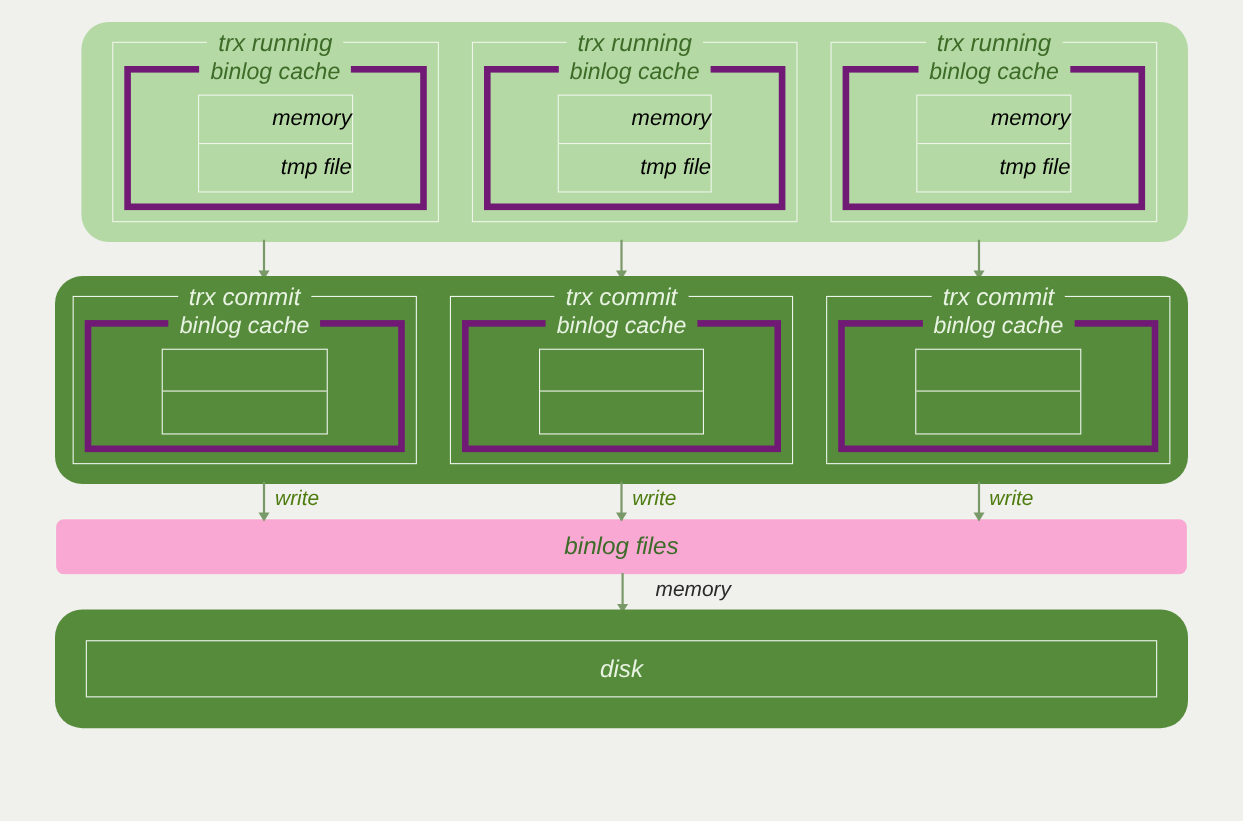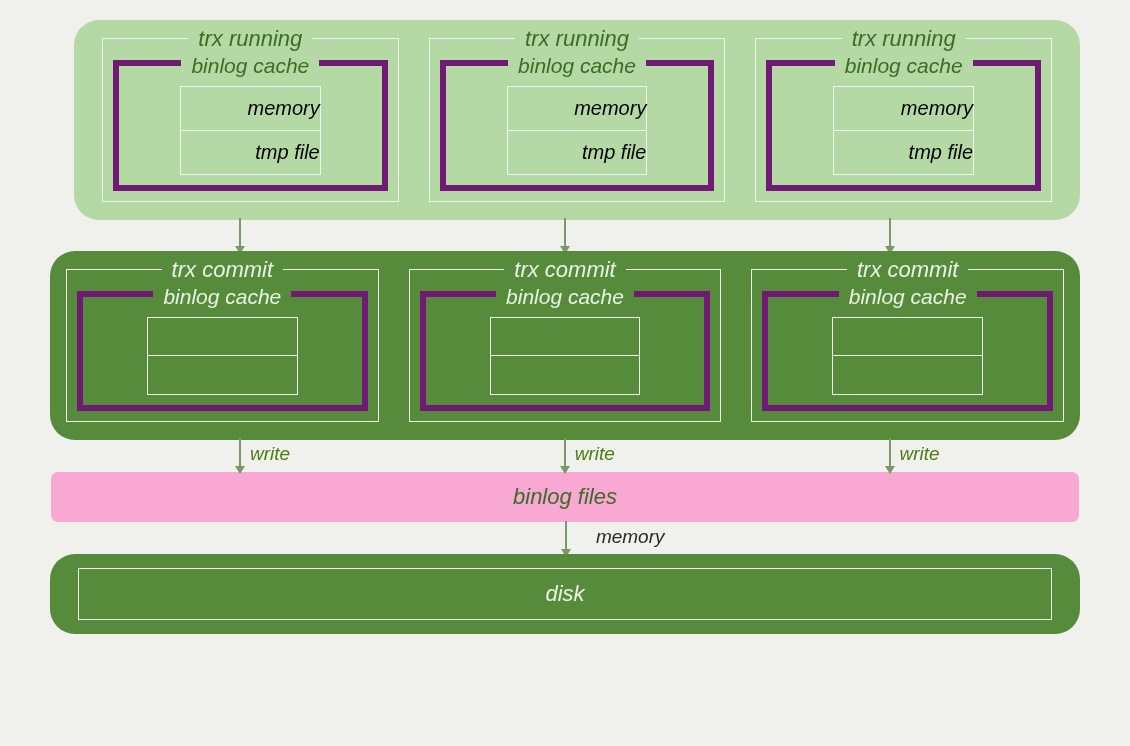--- a/index.html
+++ b/index.html
@@ -302,17 +302,17 @@
 
 <div id="stage3" class="wide-bar wide-bar-light">
   <span>binlog files</span>
 </div>
 
 <div id="arrow3" class="single-arrow-row">
   <div class="single-arrow-line"></div>
   <span class="arrow-label-center">memory</span>
 </div>
 
-<div id="stage4" class="stage-dark" style="padding:14px 28px;">
+<div id="stage4" class="stage-dark" style="padding:28px 28px;">
   <div class="wide-bar wide-bar-dark">
     <span>disk</span>
   </div>
 </div>
 
 </body></html>

